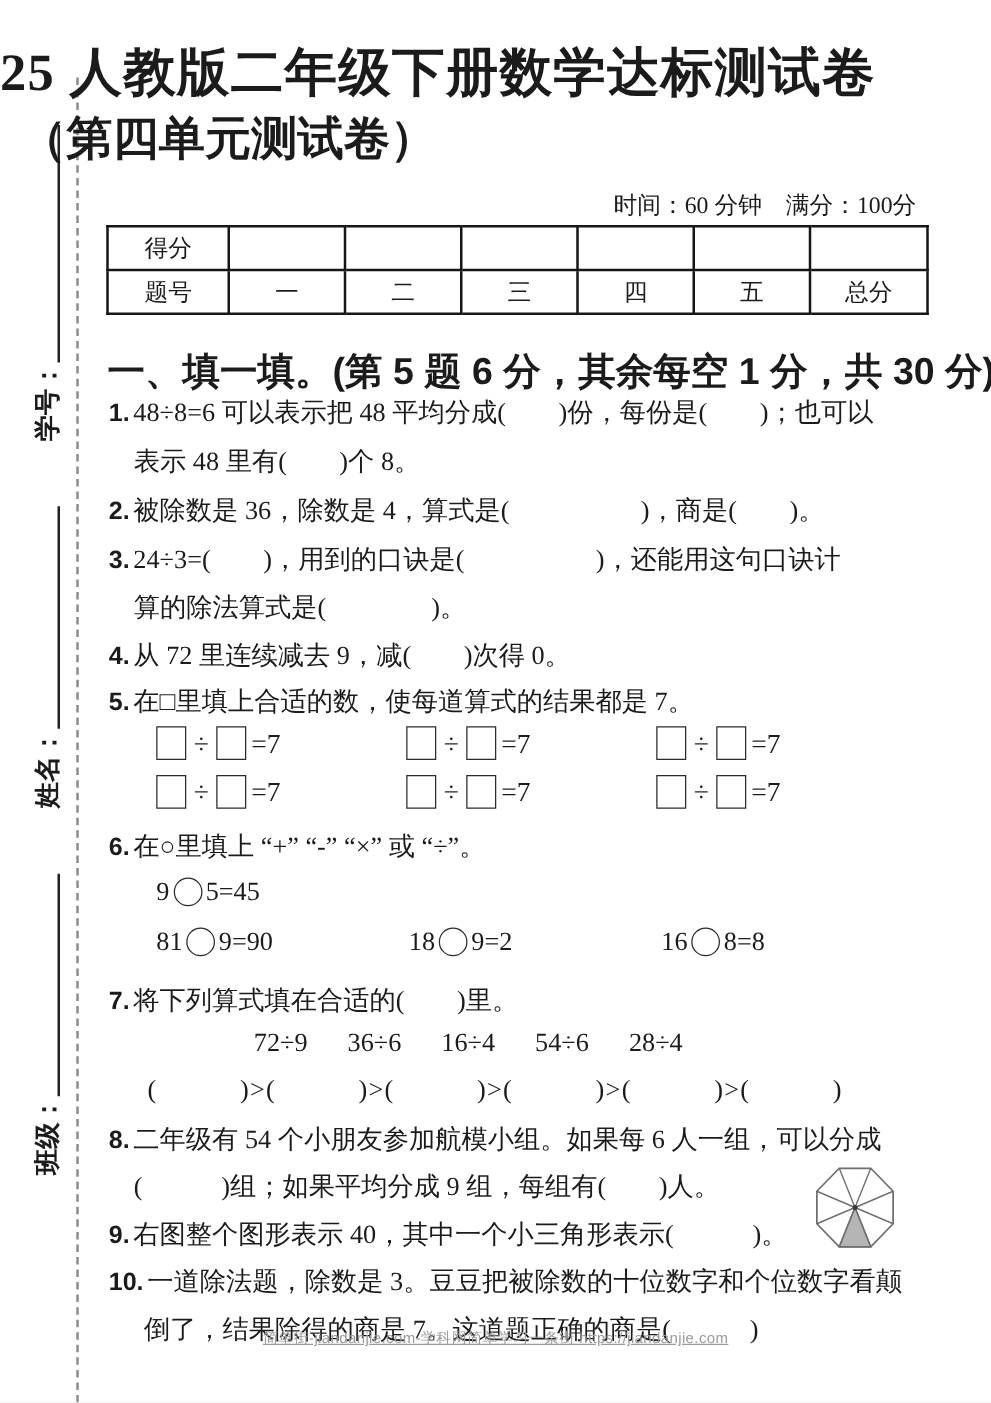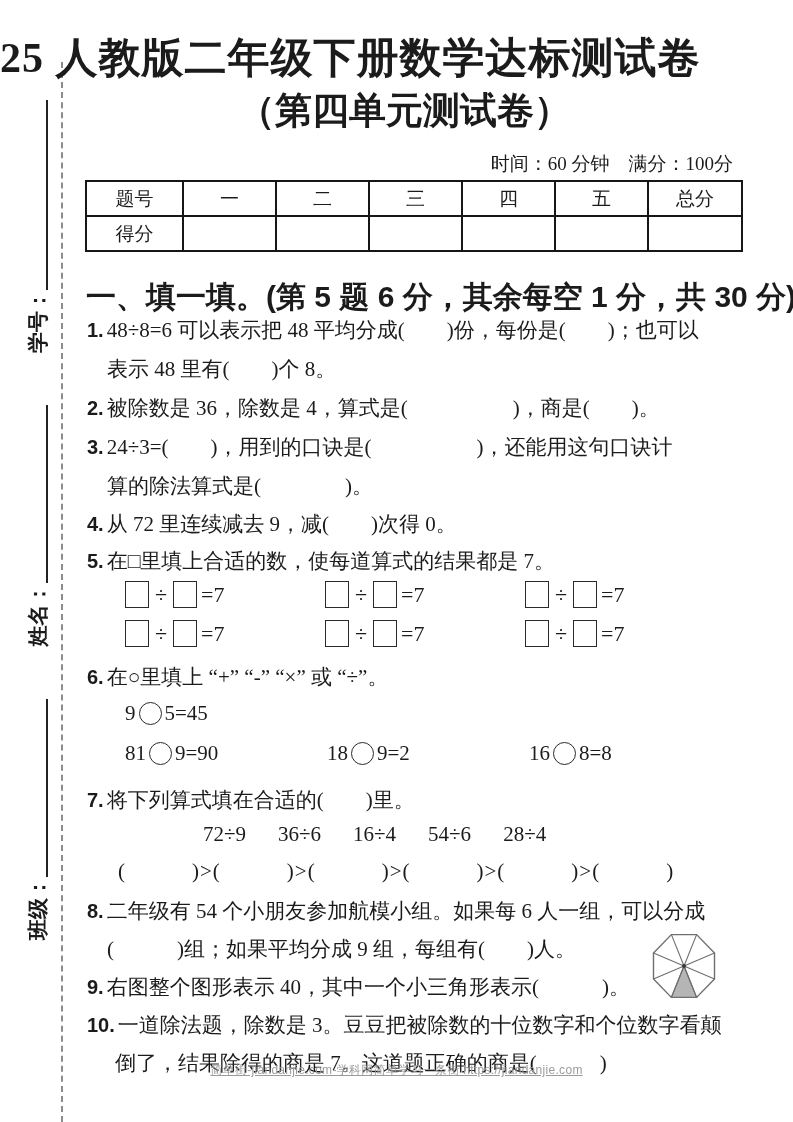--- a/index.html
+++ b/index.html
@@ -13,21 +13,21 @@
   .side-strip {
     position:absolute; left:-382px; top:498px; width:840px; height:44px;
     transform:rotate(-90deg); display:flex; align-items:center;
     justify-content:space-between; font-size:21px; font-weight:700;
   }
   .side-group { display:flex; align-items:center; }
   .side-blank { display:inline-block; width:178px; height:18px; border-bottom:2px solid #222; }
   .side-blank.wide { width:190px; }
   
   .title1 { position:absolute; top:30px; left:0; right:0; font-size:42px; font-weight:700; letter-spacing:1px; }
-  .title2 { position:absolute; top:86px; left:16px; right:0; text-align:center; font-size:37px; font-weight:700; }
+  .title2 { position:absolute; top:86px; left:16px; right:0; font-size:37px; font-weight:700; }
   .info   { position:absolute; top:151px; right:60px; font-size:19px; }
   
   .score-table { position:absolute; top:180px; left:85px; width:656px; border-collapse:collapse; table-layout:fixed; }
   .score-table th, .score-table td {
     border:2.5px solid #161616; height:33px; font-size:19px; font-weight:400;
     text-align:center; padding:0;
   }
   
   .sec-h { position:absolute; left:86px; top:277px; margin:0; font-size:30px; font-weight:700;
            font-family:"Liberation Sans","DejaVu Sans",sans-serif; white-space:nowrap; }
@@ -82,36 +82,36 @@
       <col style="width:97px">
         <col style="width:93px">
         <col style="width:93px">
         <col style="width:93px">
       <col style="width:93px">
         <col style="width:93px">
         <col style="width:94px">
     </colgroup>
     <tbody>
         <tr>
+      <td>得分</td>
+      <td></td>
+      <td></td>
+      <td></td>
+      <td></td>
+      <td></td>
+      <td></td>
+    </tr>
+    <tr>
       <th>题号</th>
       <th>一</th>
       <th>二</th>
       <th>三</th>
       <th>四</th>
       <th>五</th>
       <th>总分</th>
-    </tr>
-    <tr>
-      <td>得分</td>
-      <td></td>
-      <td></td>
-      <td></td>
-      <td></td>
-      <td></td>
-      <td></td>
     </tr>
   </tbody>
     </table>
 
   <h2 class="sec-h">一、填一填。(第 5 题 6 分，其余每空 1 分，共 30 分)</h2>
 
   <p class="q" style="top:316px"><span class="qn">1.</span><span>48÷8=6 可以表示把 48 平均分成(　　)份，每份是(　　)；也可以</span></p>
   <p class="q cont" style="top:355px">表示 48 里有(　　)个 8。</p>
 
   <p class="q" style="top:394px"><span class="qn">2.</span><span>被除数是 36，除数是 4，算式是(　　　　　)，商是(　　)。</span></p>

